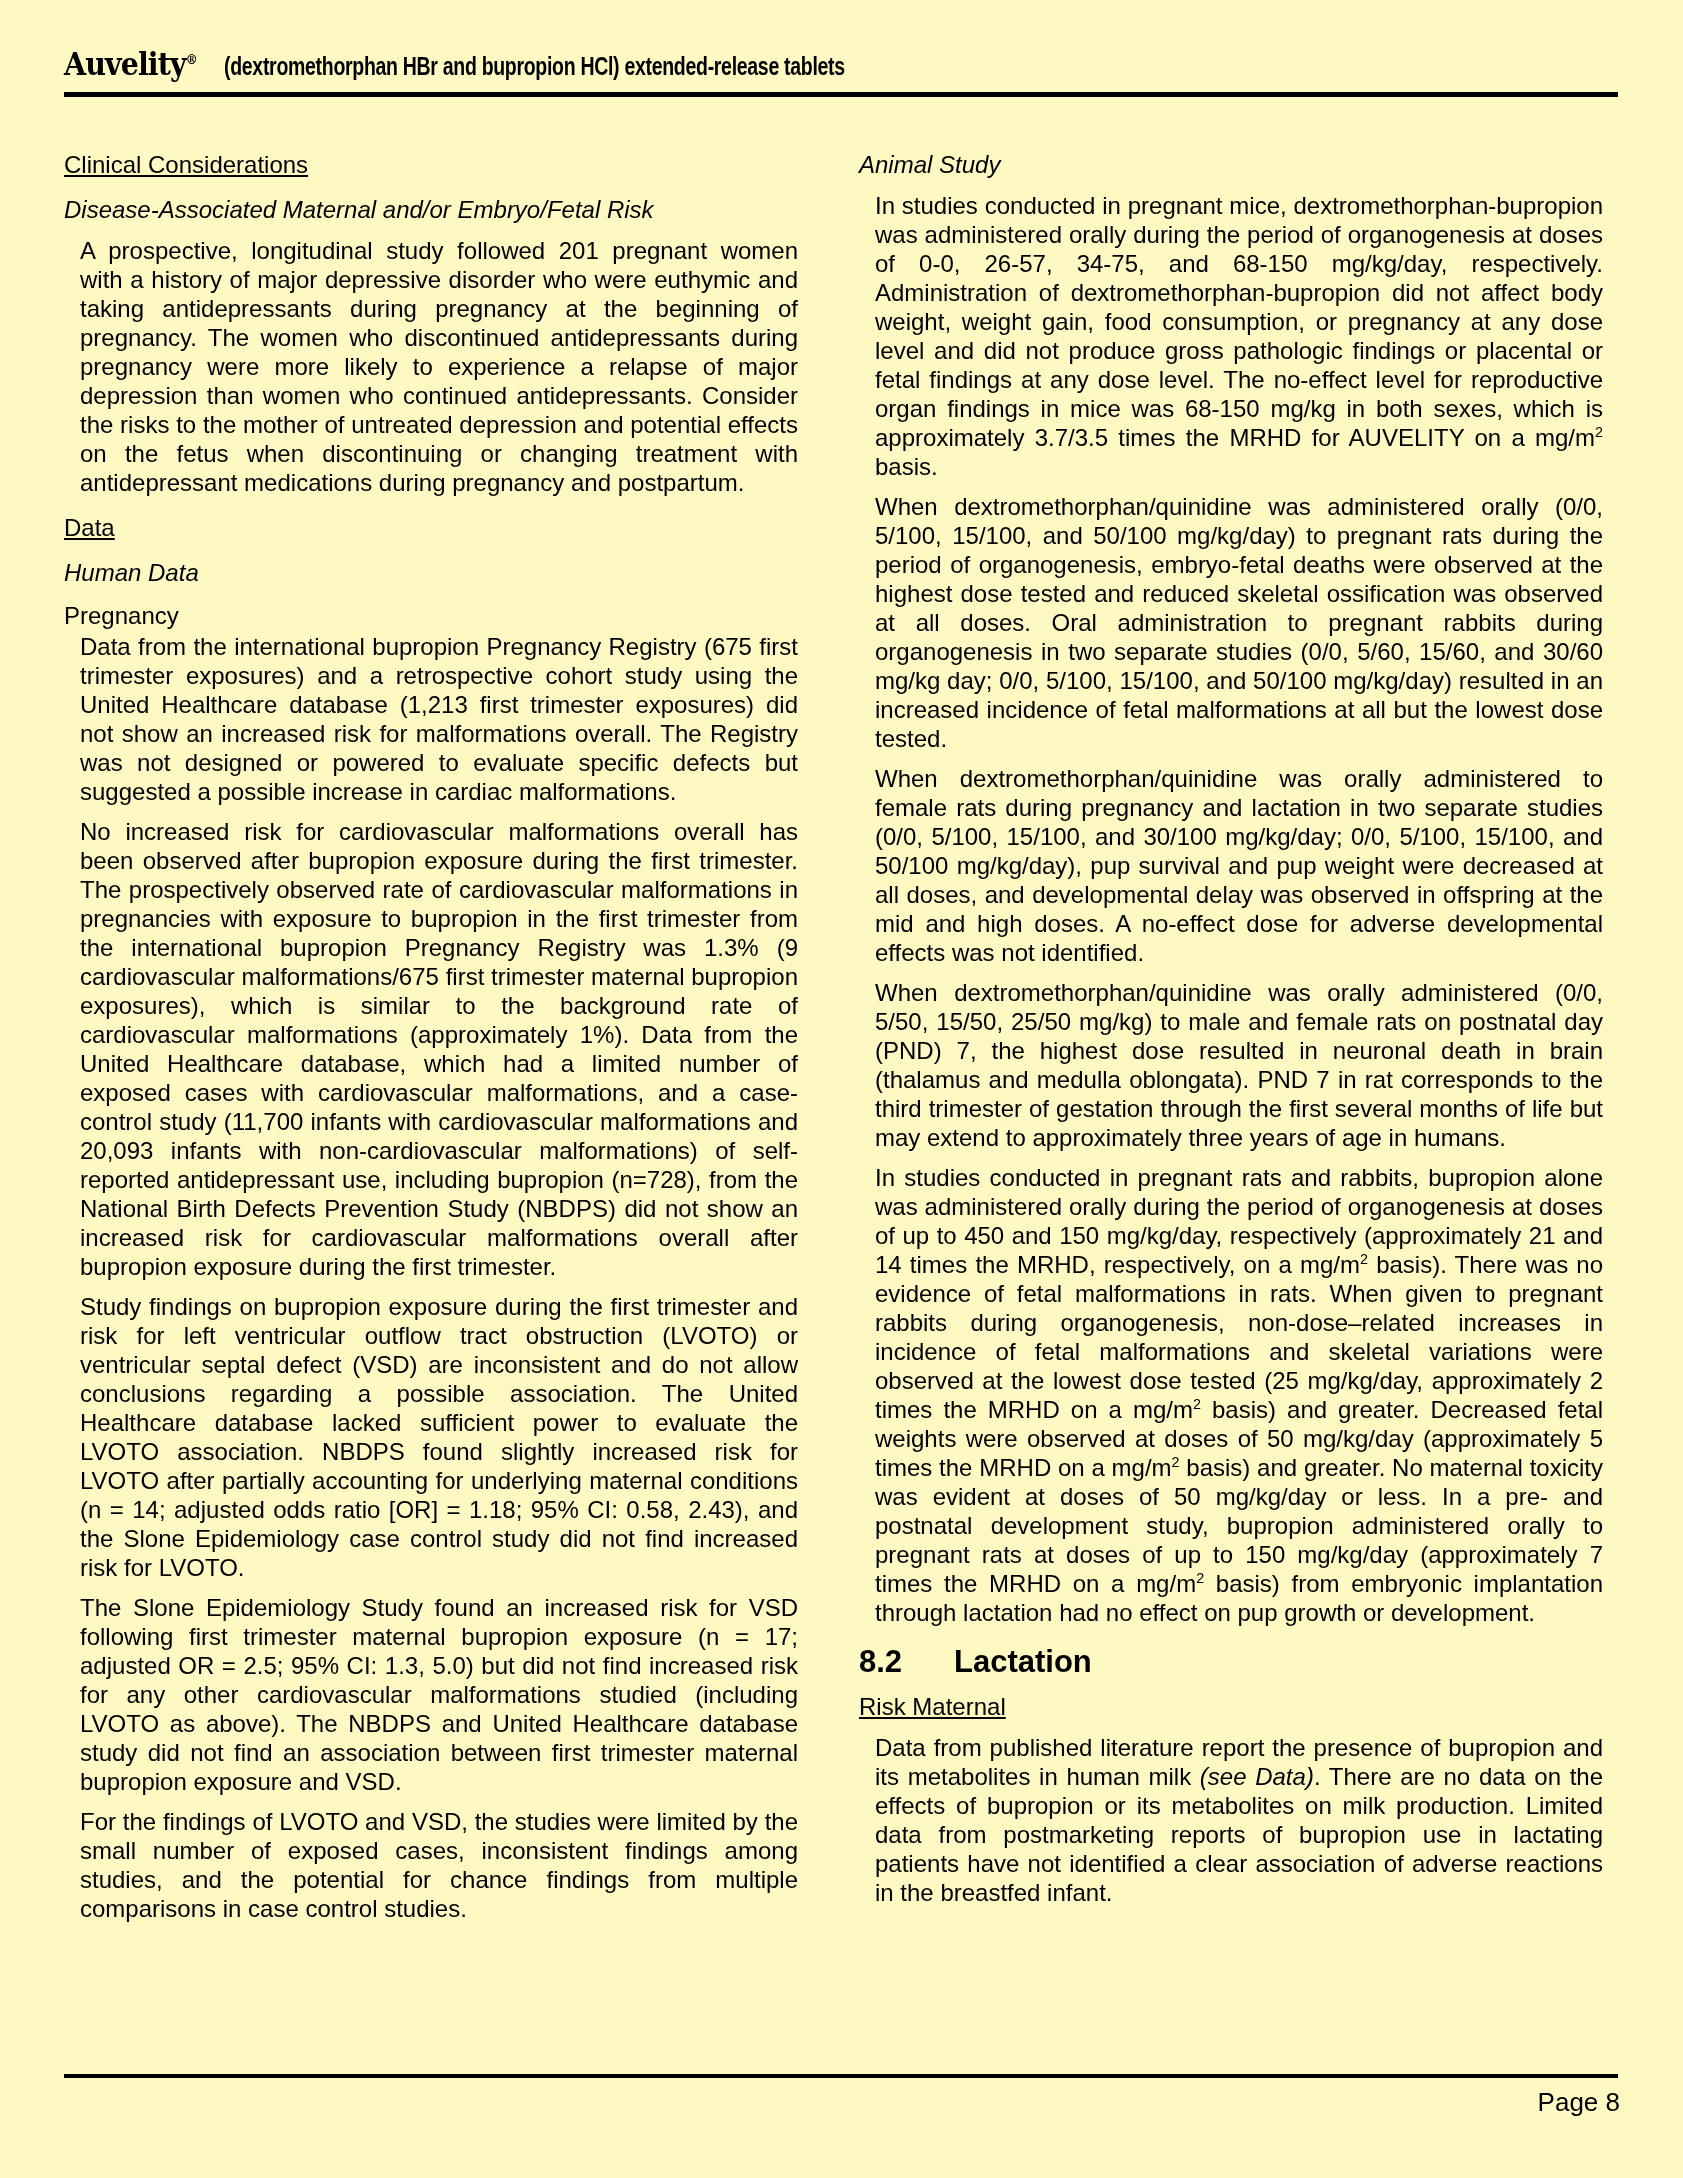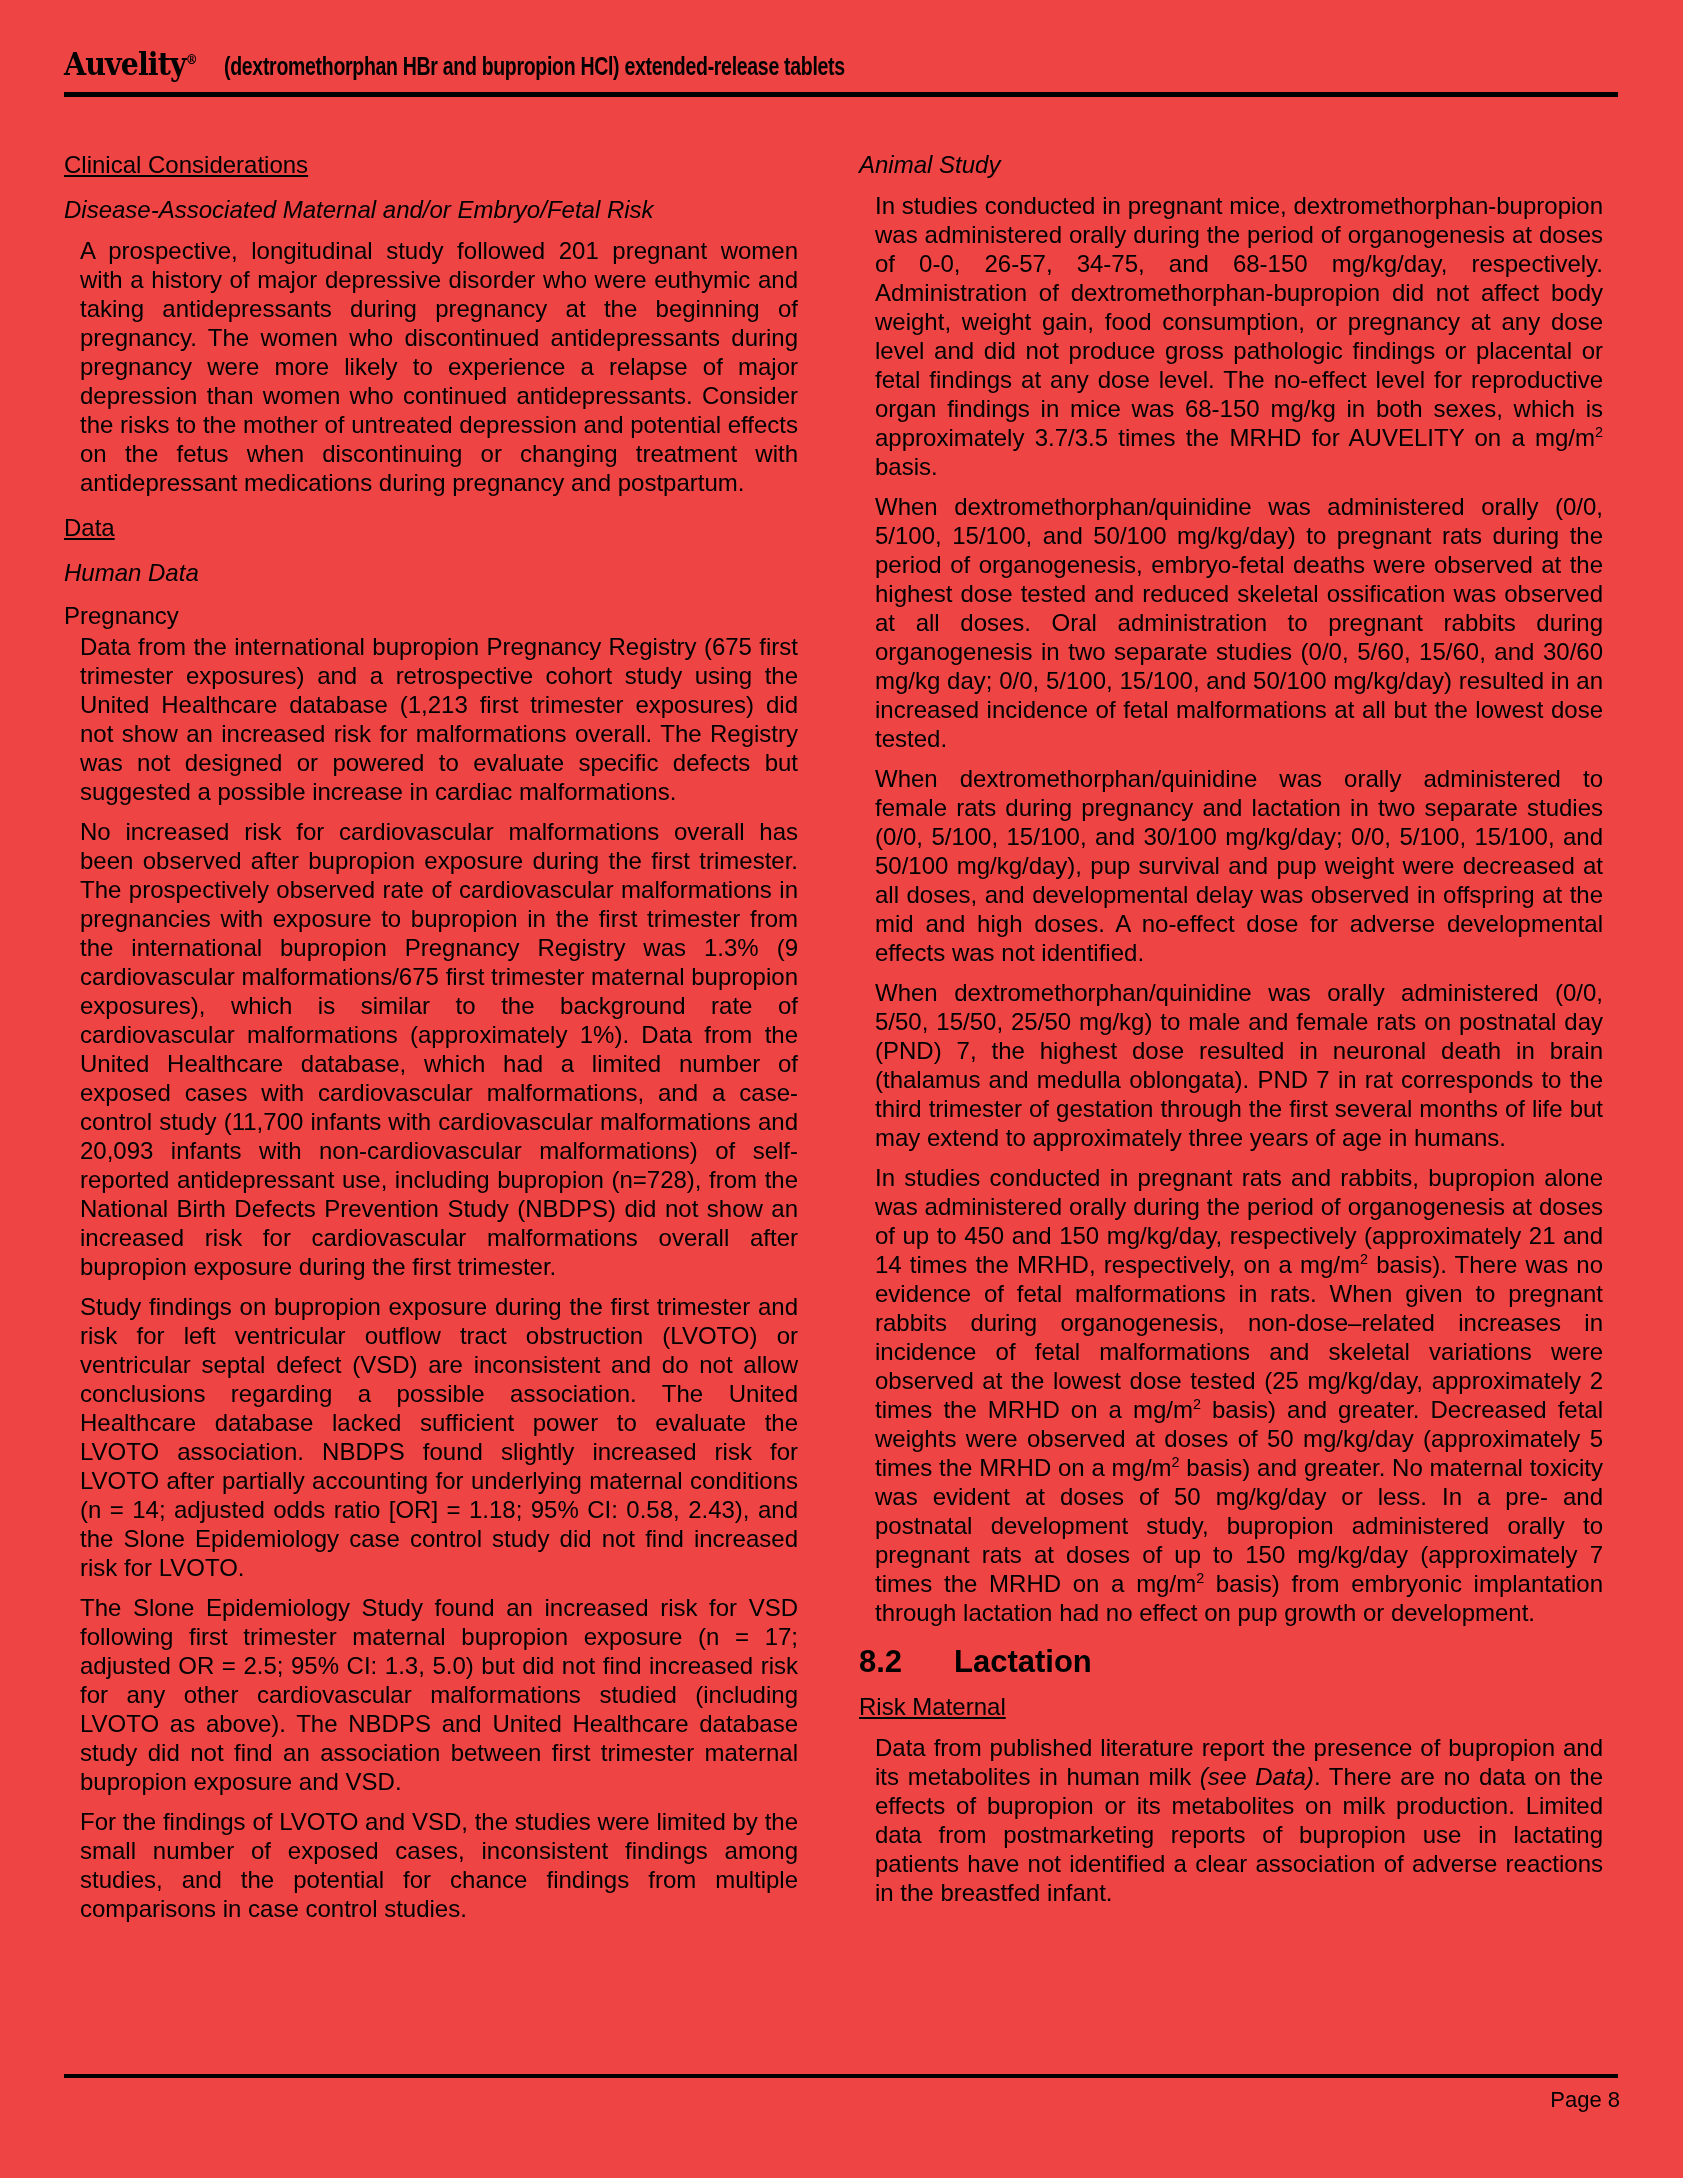--- a/index.html
+++ b/index.html
@@ -1,21 +1,21 @@
 <!DOCTYPE html>
 <html><head>
 <meta charset="utf-8">
 <style>
   * { box-sizing: border-box; margin: 0; padding: 0; }
   html, body { background: #ffffff; }
   .page {
     position: relative;
     width: 1683px;
     height: 2178px;
-    background: #ef4444;
+    background: #fef9c3;
     color: #000000;
     font-family: "Liberation Sans", sans-serif;
     overflow: hidden;
   }
   
   .header {
     position: absolute;
     left: 64px;
     top: 46px;
     display: flex;
@@ -96,21 +96,21 @@
     left: 64px;
     top: 2074px;
     width: 1554px;
     height: 4px;
     background: #000;
   }
   .page-number {
     position: absolute;
     right: 63px;
     top: 2087px;
-    font-size: 22px;
+    font-size: 26px;
   }
 </style>
 </head>
 <body>
 
 <div class="page">
 
   <div class="header">
     <span class="brand"><span>Auvelity</span><span class="reg">®</span></span>
     <span class="subtitle">(dextromethorphan HBr and bupropion HCl) extended-release tablets</span>

